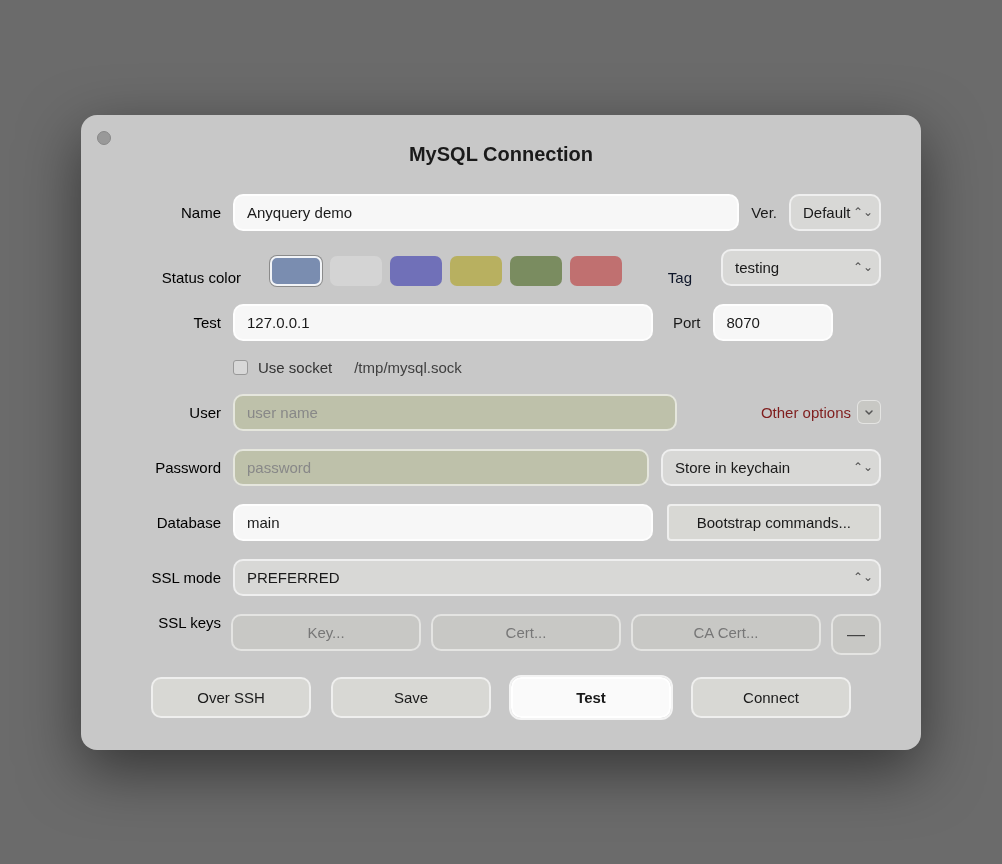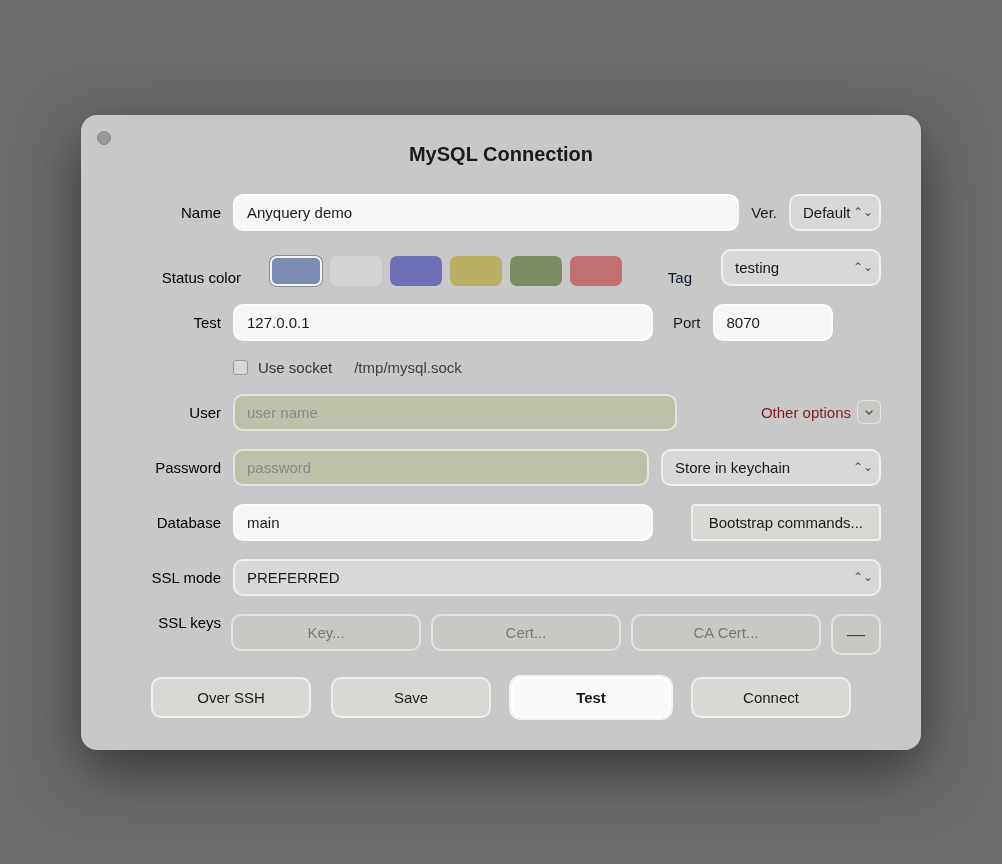--- a/index.html
+++ b/index.html
@@ -270,21 +270,21 @@
 
     .database-input {
       width: 420px;
     }
 
     .bootstrap-btn {
       margin-left: auto;
       background: rgba(220,220,215,0.8);
       border: 2px solid rgba(255,255,255,0.6);
       border-radius: 4px;
-      padding: 8px 16px;
+      padding: 8px 28px;
       font-size: 15px;
       color: #1a1a1a;
       cursor: pointer;
     }
 
     
     .ssl-mode-row {
       display: flex;
       align-items: center;
       gap: 12px;

